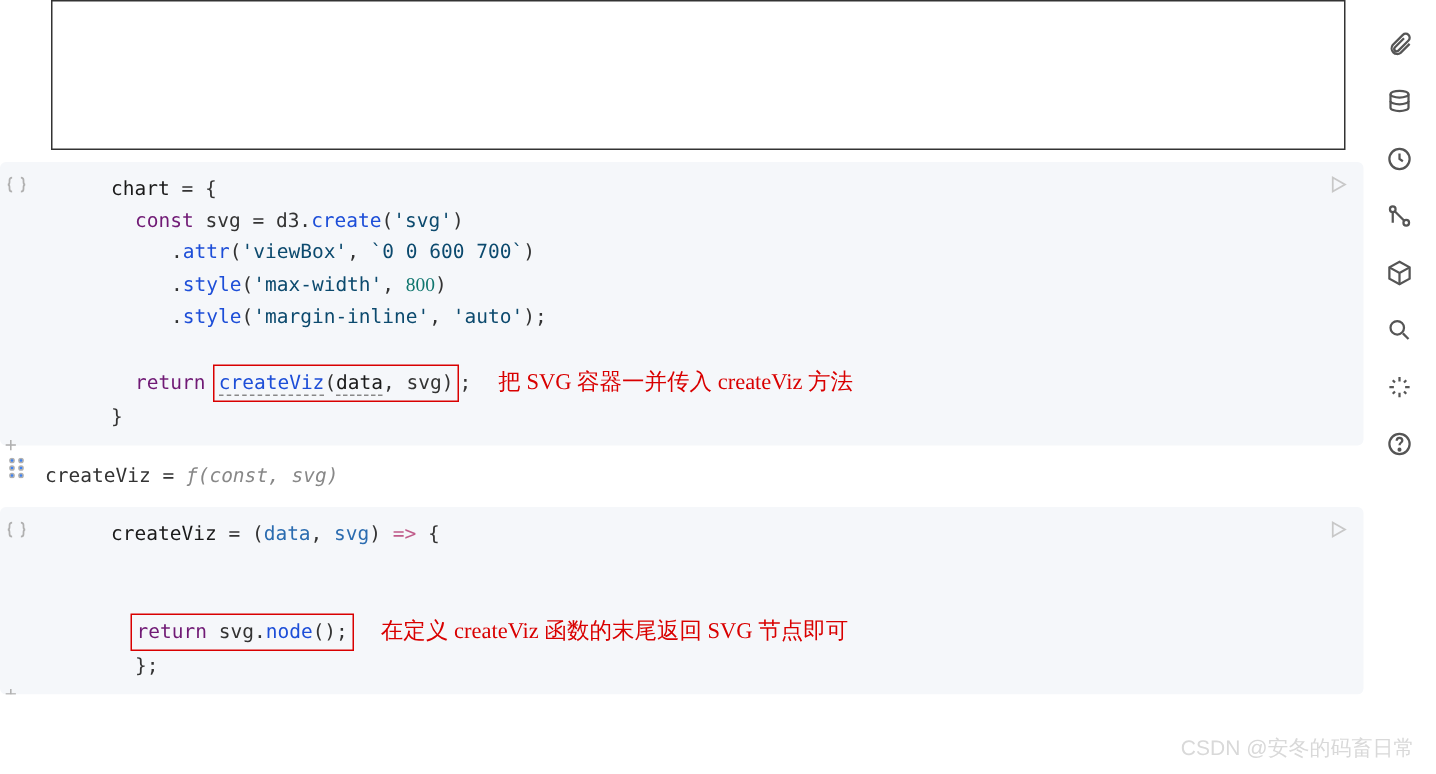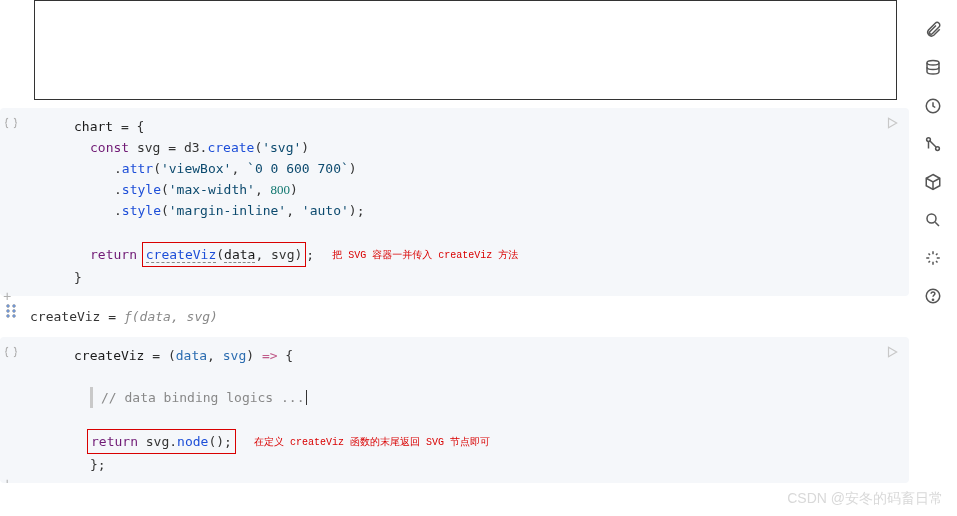--- a/index.html
+++ b/index.html
@@ -79,22 +79,22 @@
     .tok-op { color: #c05c8a; }
     .highlight-box {
       border: 1.5px solid #d90000;
       display: inline-block;
       padding: 1px 3px;
       margin-left: -3px;
     }
     .anno {
       display: inline-block;
       color: #d90000;
-      font-family: Liberation Mono, monospace;
-      font-size: 10px;
+      font-family: Liberation Serif, serif;
+      font-size: 15px;
       margin-left: 18px;
       vertical-align: middle;
     }
     .play-btn {
       position: absolute;
       right: 8px;
       top: 6px;
       width: 18px;
       height: 18px;
       display: flex;
@@ -172,41 +172,38 @@
       <svg class="dots-btn" width="10" height="14" viewBox="0 0 10 14" fill="#3b82f6">
           <circle cx="2" cy="2" r="1.4"></circle>
           <circle cx="8" cy="2" r="1.4"></circle>
           <circle cx="2" cy="7" r="1.4"></circle>
           <circle cx="8" cy="7" r="1.4"></circle>
           <circle cx="2" cy="12" r="1.4"></circle>
           <circle cx="8" cy="12" r="1.4"></circle>
         </svg>
     </div>
     <div class="cell-body mid-cell">
-      <div class="code-line"><span>createViz</span><span> = </span><span class="tok-it">ƒ</span><span class="tok-it">(data, svg)</span></div>
+      <div class="code-line"><span>createViz</span><span> = </span><span class="tok-it">ƒ</span><span class="tok-it">(const, svg)</span></div>
     </div>
   </div>
 
   <div class="cell cell-code">
     <div class="cell-gutter">
       <svg width="14" height="14" viewBox="0 0 24 24" fill="none" stroke-width="2">
           <path d="M7 4c-2 0-3 1-3 3v2c0 2-1 3-2 3 1 0 2 1 2 3v2c0 2 1 3 3 3M17 4c2 0 3 1 3 3v2c0 2 1 3 2 3-1 0-2 1-2 3v2c0 2-1 3-3 3"></path>
         </svg>
     </div>
     <div class="cell-body">
       <div class="play-btn">
         <svg width="14" height="14" viewBox="0 0 24 24" fill="none" stroke="#c8c8c8" stroke-width="2">
             <polygon points="6,4 20,12 6,20"></polygon>
           </svg>
       </div>
       <div class="code-line"><span class="tok-def">createViz</span><span> = (</span><span class="tok-var">data</span><span>, </span><span class="tok-var">svg</span><span>) </span><span class="tok-op">=&gt;</span><span> {</span></div>
       <div class="code-line">&nbsp;</div>
-      <div style="border-left:3px solid #c9c9c9; margin-left:16px; padding-left:8px;">
-        <div class="code-line cursor-line"><span class="tok-cm">// data binding logics ...</span></div>
-      </div>
       <div class="code-line">&nbsp;</div>
       <div class="code-line indent1"><span class="highlight-box"><span class="tok-kw">return</span><span> svg.</span><span class="tok-fn">node</span><span>();</span></span><span class="anno">在定义 createViz 函数的末尾返回 SVG 节点即可</span></div>
       <div class="code-line indent1">};</div>
     </div>
     <div class="add-btn">+</div>
   </div>
 
 </div>
 
 <div class="sidebar">

